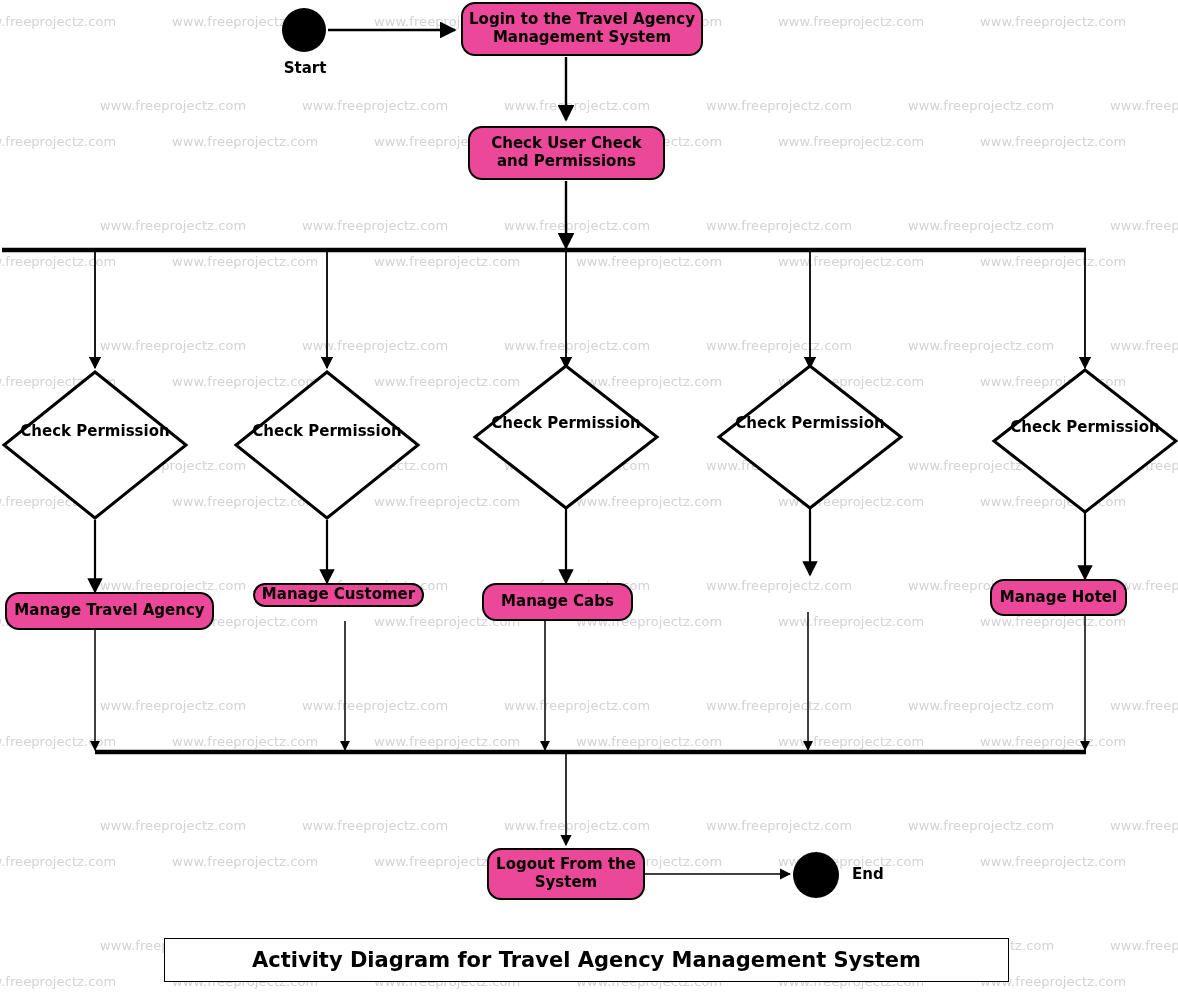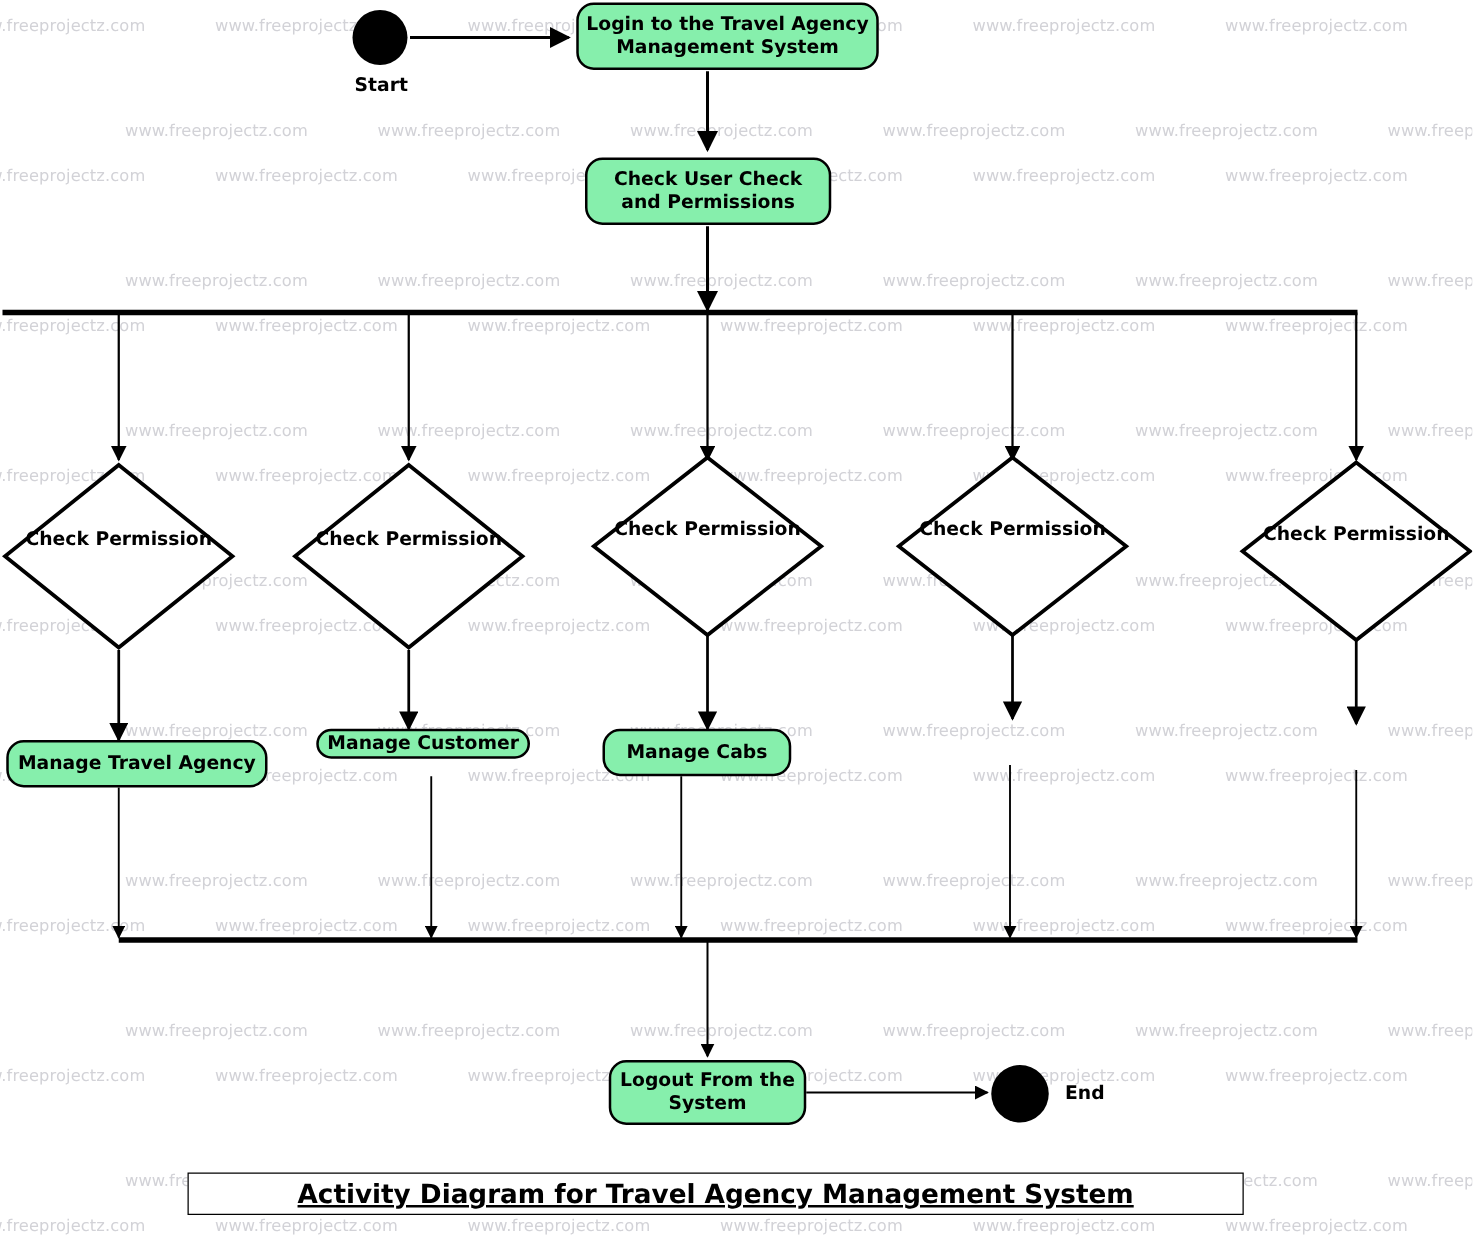--- a/index.html
+++ b/index.html
@@ -47,21 +47,21 @@
     position: absolute;
     left: 0; top: 0;
     width: 1178px;
     height: 992px;
     z-index: 2;
   }
   
   .activity {
     position: absolute;
     box-sizing: border-box;
-    background: #86efac;
+    background: #ec4899;
     border: 2.5px solid #000000;
     border-radius: 14px;
     display: flex;
     align-items: center;
     justify-content: center;
     text-align: center;
     font-weight: bold;
     font-size: 15px;
     line-height: 1.18;
     color: #000000;
@@ -340,26 +340,29 @@
 
     <div class="activity" style="left:253px; top:583px; width:171px; height:24px;">
       <span>Manage Customer</span>
     </div>
 
     <div class="activity" style="left:482px; top:583px; width:151px; height:38px;">
       <span>Manage Cabs</span>
     </div>
 
 
+    <div class="activity" style="left:990px; top:579px; width:137px; height:37px;">
+      <span>Manage Hotel</span>
+    </div>
 
     <div class="activity" style="left:487px; top:848px; width:158px; height:52px;">
       <span>Logout From the System</span>
     </div>
 
     <div class="terminal" style="left:793px; top:852px; width:46px; height:46px;"></div>
     <div class="terminal-label" style="left:852px; top:865px;">End</div>
 
-    <div id="caption-box" style="left:150px; top:938px; width:845px; height:34px;text-decoration:underline;">
+    <div id="caption-box" style="left:164px; top:938px; width:845px; height:44px;">
       <span id="caption-text">Activity Diagram for Travel Agency Management System</span>
     </div>
 
   </div>
 </div>
 
 </body></html>

